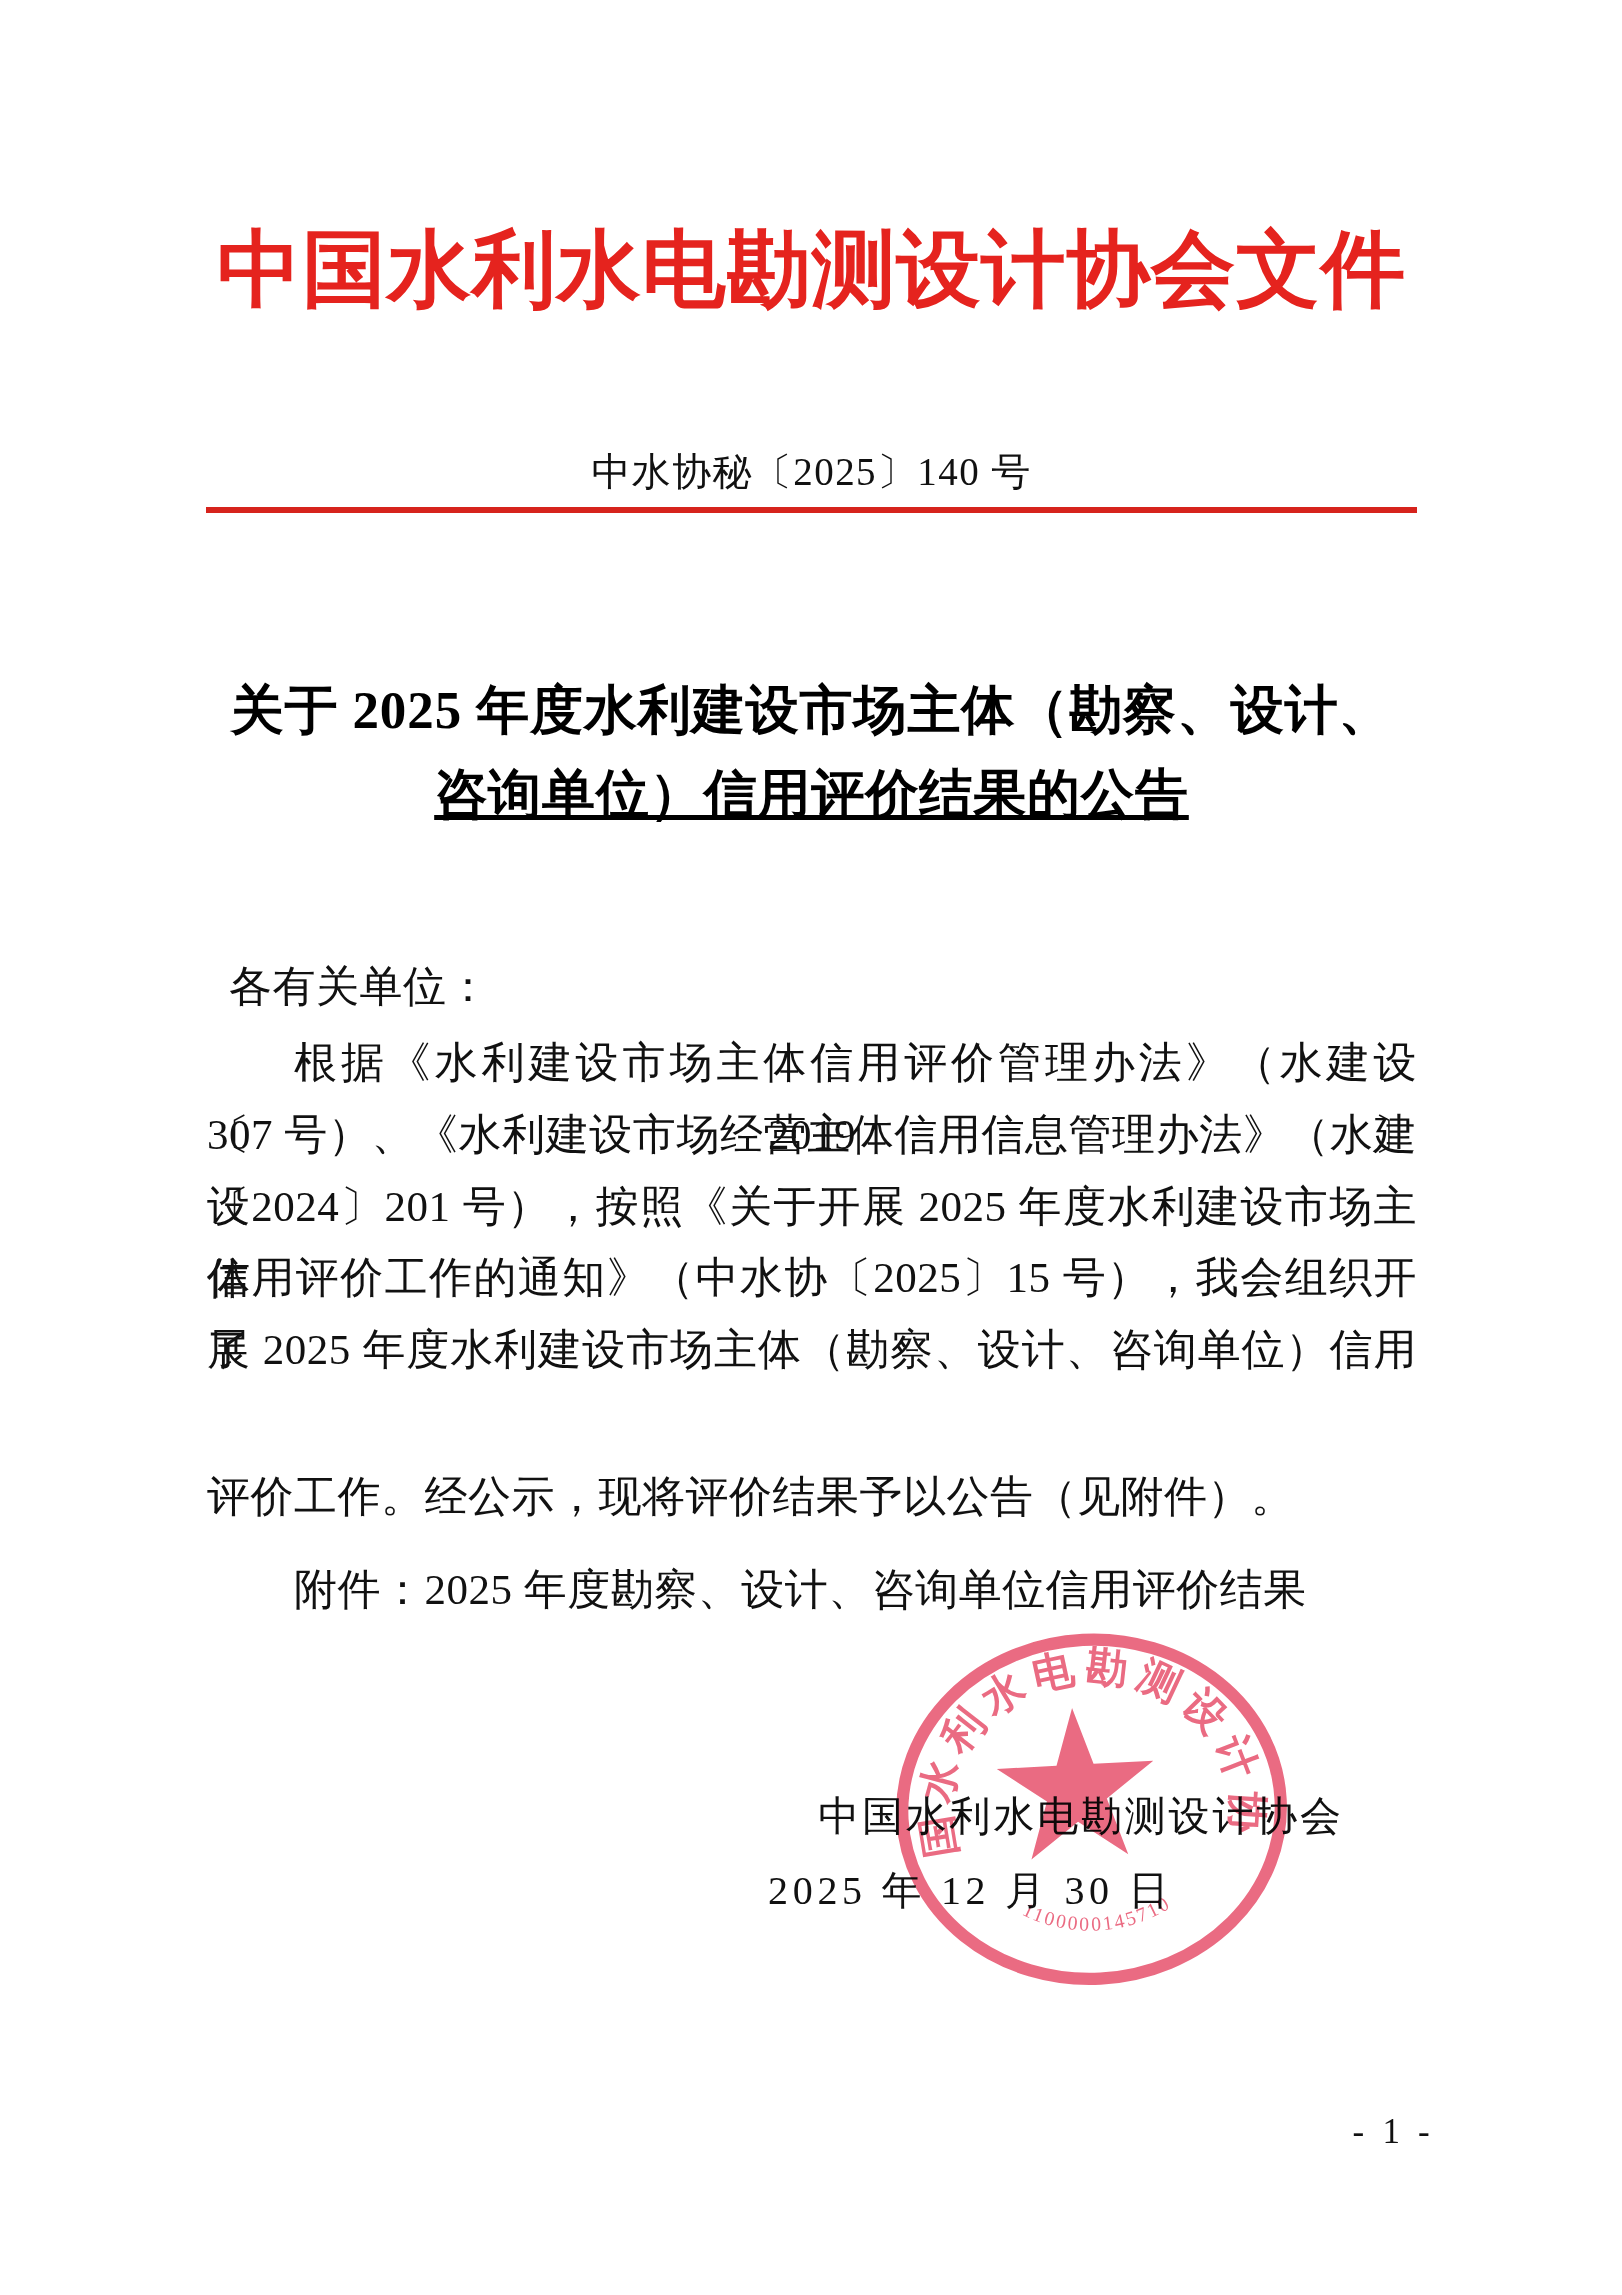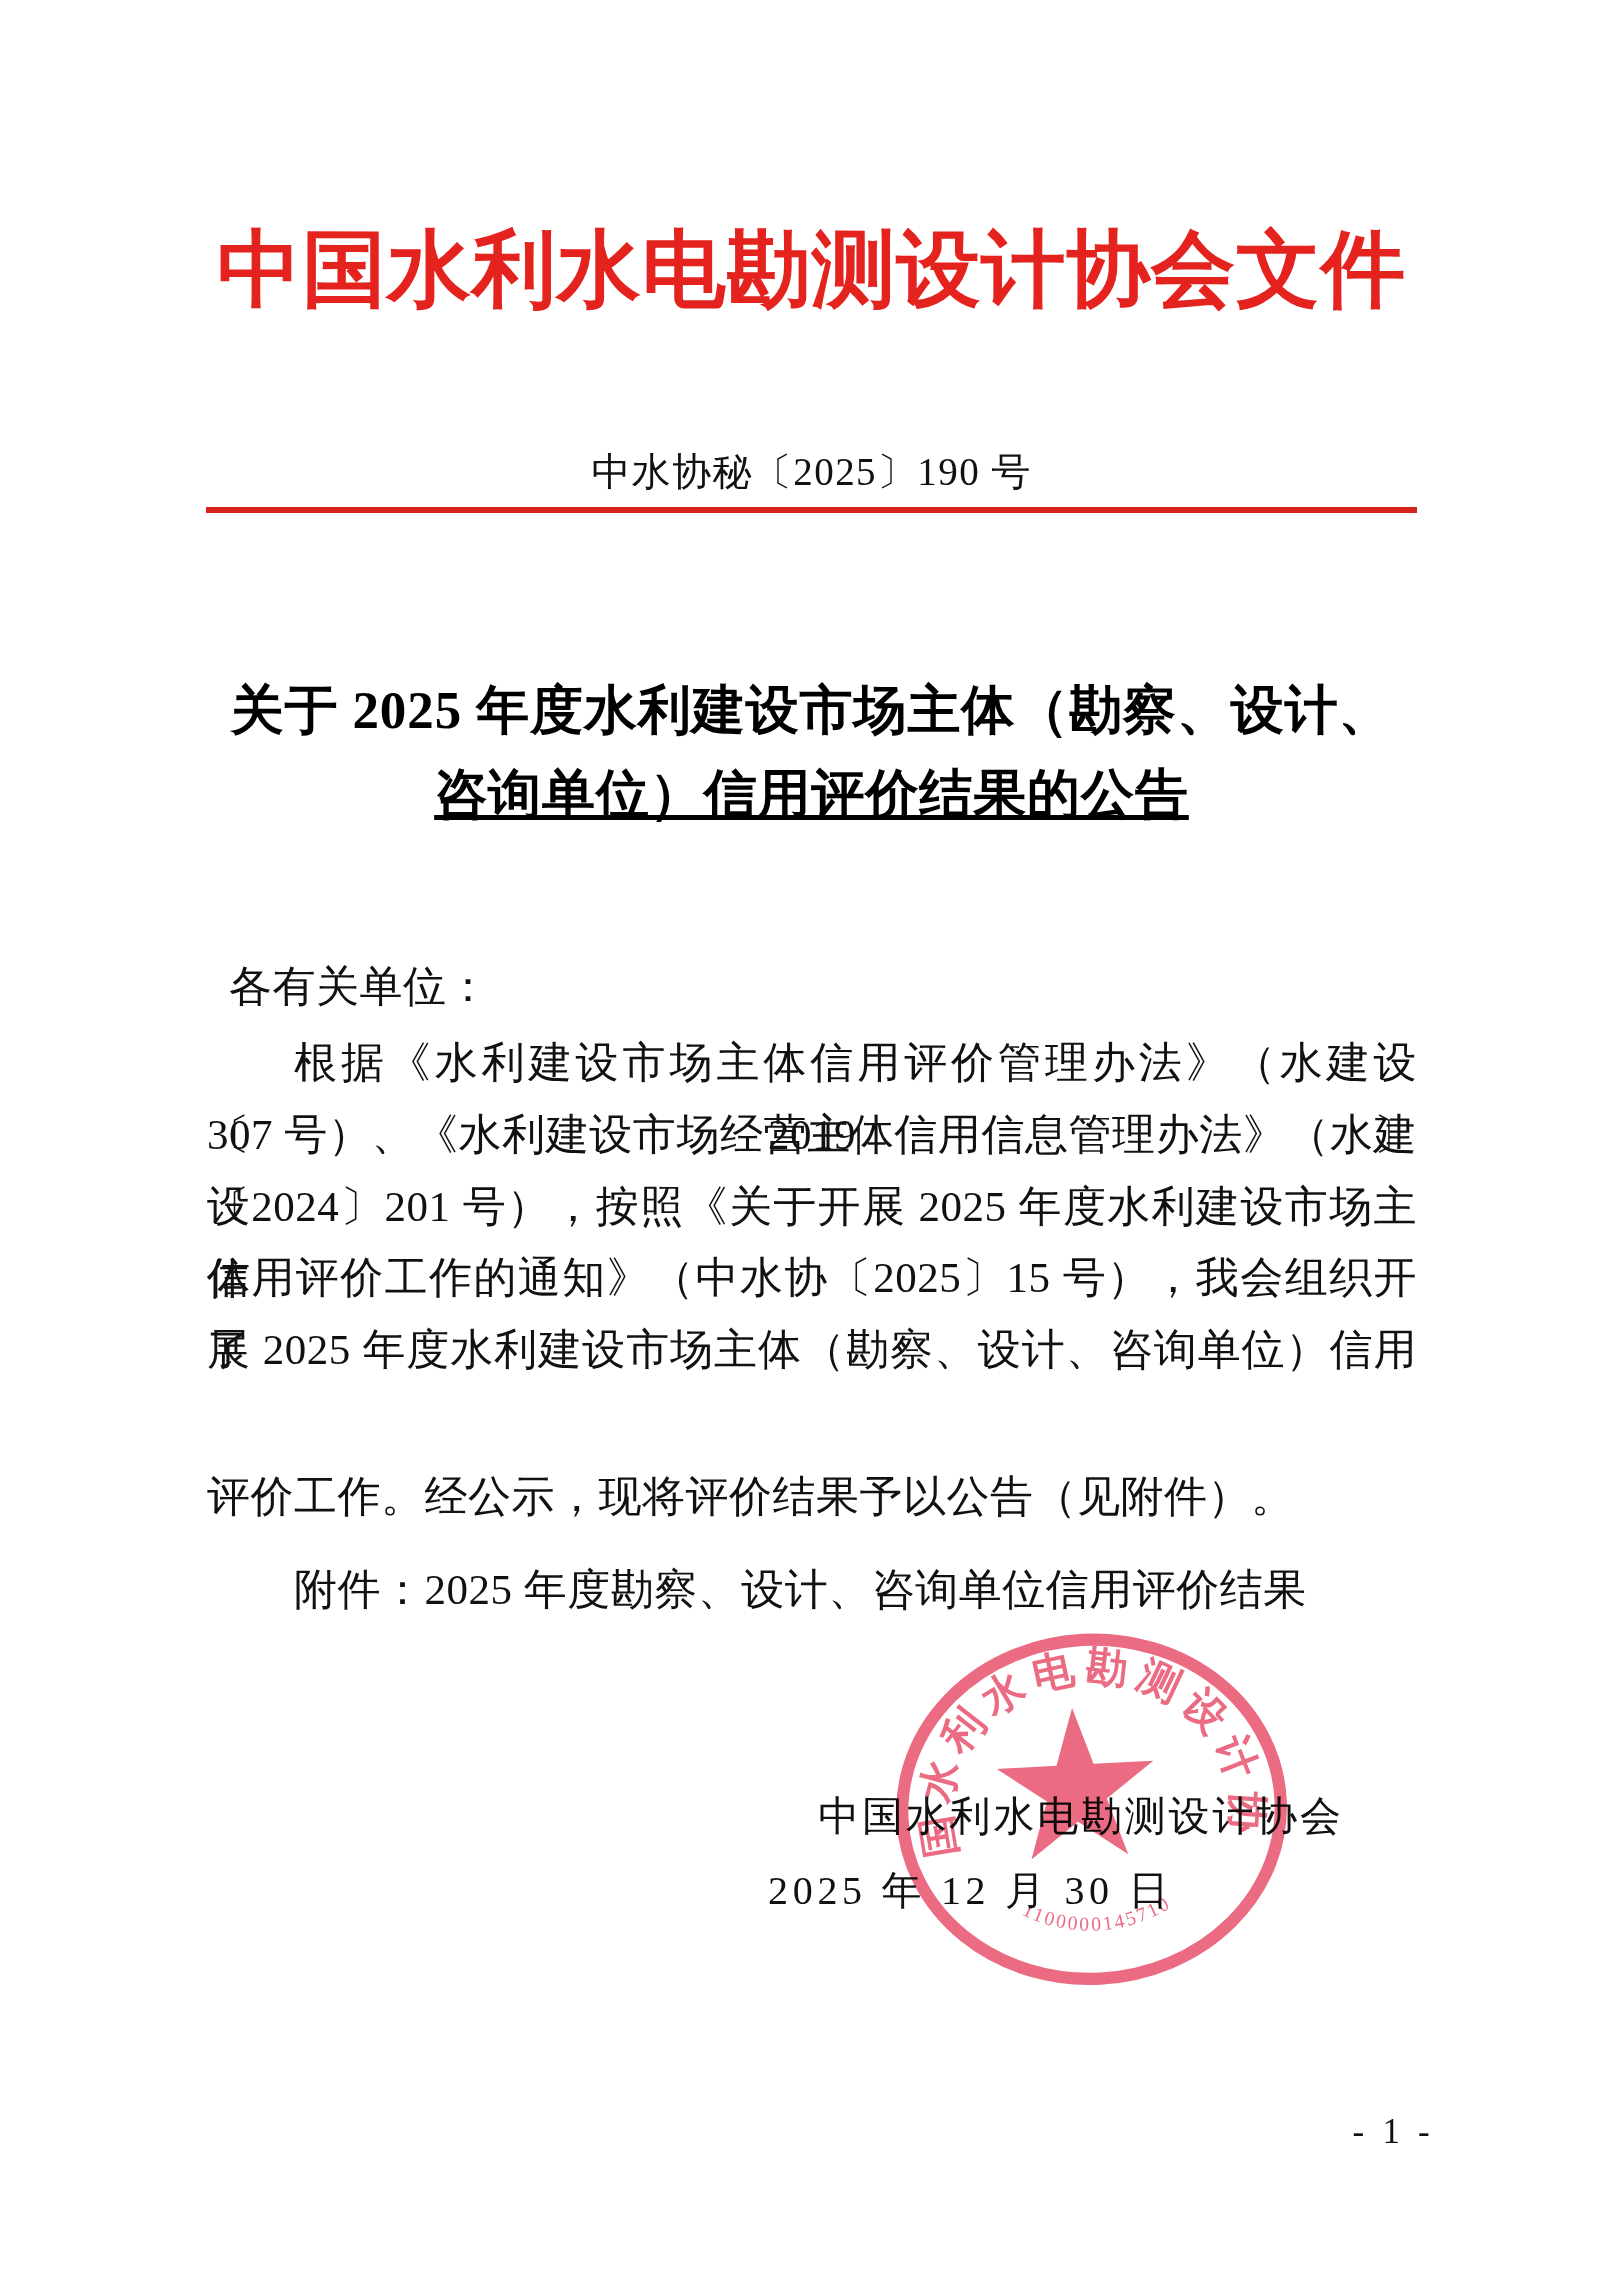--- a/index.html
+++ b/index.html
@@ -86,21 +86,21 @@
     text-align: center; font-size: 35px; letter-spacing: 4.7px;
   }
 </style>
 </head>
 <body>
 
 <div class="page">
 
   <div class="red-header">中国水利水电勘测设计协会文件</div>
 
-  <div class="doc-number">中水协秘〔2025〕190 号</div>
+  <div class="doc-number">中水协秘〔2025〕140 号</div>
 
   <div class="red-rule"></div>
 
   <div class="title-line title-l1">关于 2025 年度水利建设市场主体（勘察、设计、</div>
 
   <div class="title-line title-l2">咨询单位）信用评价结果的公告</div>
 
   <div class="salutation">各有关单位：</div>
 
   <div class="bline b0">根据《水利建设市场主体信用评价管理办法》（水建设〔2019〕</div>

